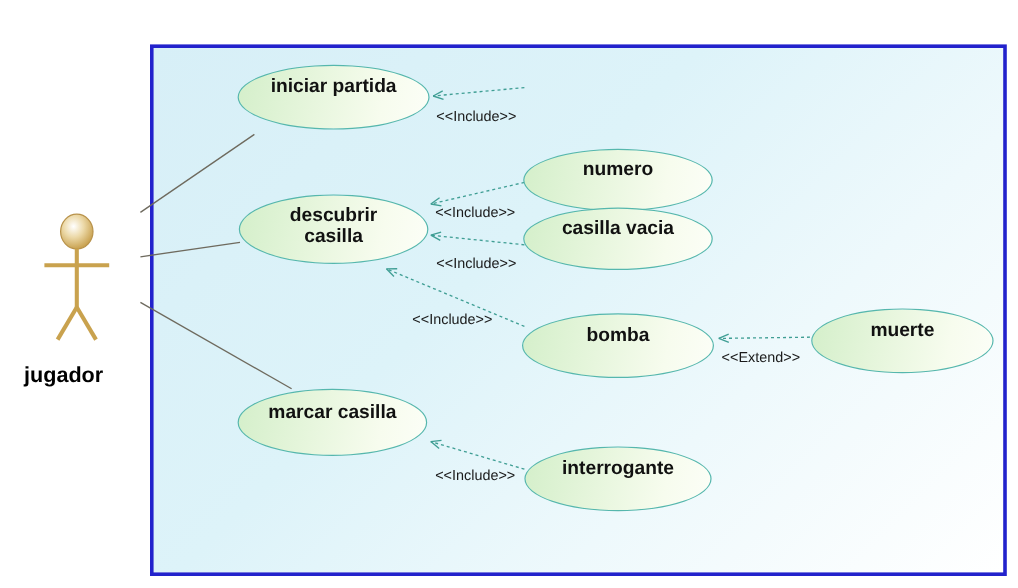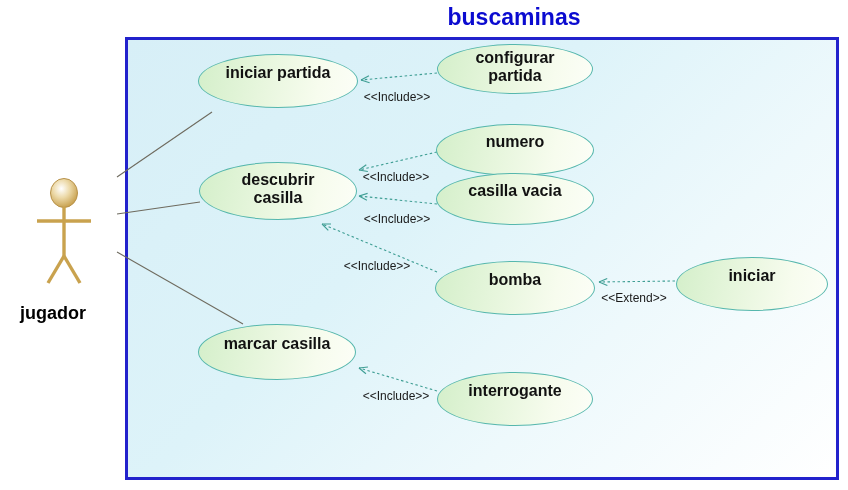--- a/index.html
+++ b/index.html
@@ -54,21 +54,20 @@
   .actor-label{
     position:absolute;left:53px;top:313px;transform:translate(-50%,-50%);
     font-size:18px;font-weight:bold;color:#000;z-index:4;white-space:nowrap;
   }
 </style>
 </head>
 <body>
 
 <div class="stage">
 
-  <div class="title">buscaminas</div>
 
   <div class="boundary"></div>
 
   <svg id="edges-svg" xmlns="http://www.w3.org/2000/svg">
       <g>
         <line x1="117" y1="177" x2="212" y2="112" stroke="#6e6a5e" stroke-width="1.1"></line>
       </g>
       <g>
         <line x1="117" y1="214" x2="200" y2="202" stroke="#6e6a5e" stroke-width="1.1"></line>
       </g>
@@ -129,39 +128,35 @@
     <line x1="37" y1="221" x2="91" y2="221" stroke="#c9a24e" stroke-width="3.4"></line>
     <line x1="64" y1="256" x2="48" y2="283" stroke="#c9a24e" stroke-width="3.4"></line>
     <line x1="64" y1="256" x2="80" y2="283" stroke="#c9a24e" stroke-width="3.4"></line>
   </svg>
 
   <div class="actor-label">jugador</div>
 
   <div class="usecase n0">
     <span class="uc-label">iniciar partida</span>
   </div>
-  <div class="usecase n1 two-line">
-    <span class="uc-label">configurar
-partida</span>
-  </div>
   <div class="usecase n2">
     <span class="uc-label">numero</span>
   </div>
   <div class="usecase n3 two-line">
     <span class="uc-label">descubrir
 casilla</span>
   </div>
   <div class="usecase n4">
     <span class="uc-label">casilla vacia</span>
   </div>
   <div class="usecase n5">
     <span class="uc-label">bomba</span>
   </div>
   <div class="usecase n6">
-    <span class="uc-label">iniciar</span>
+    <span class="uc-label">muerte</span>
   </div>
   <div class="usecase n7">
     <span class="uc-label">marcar casilla</span>
   </div>
   <div class="usecase n8">
     <span class="uc-label">interrogante</span>
   </div>
 
 </div>
 

